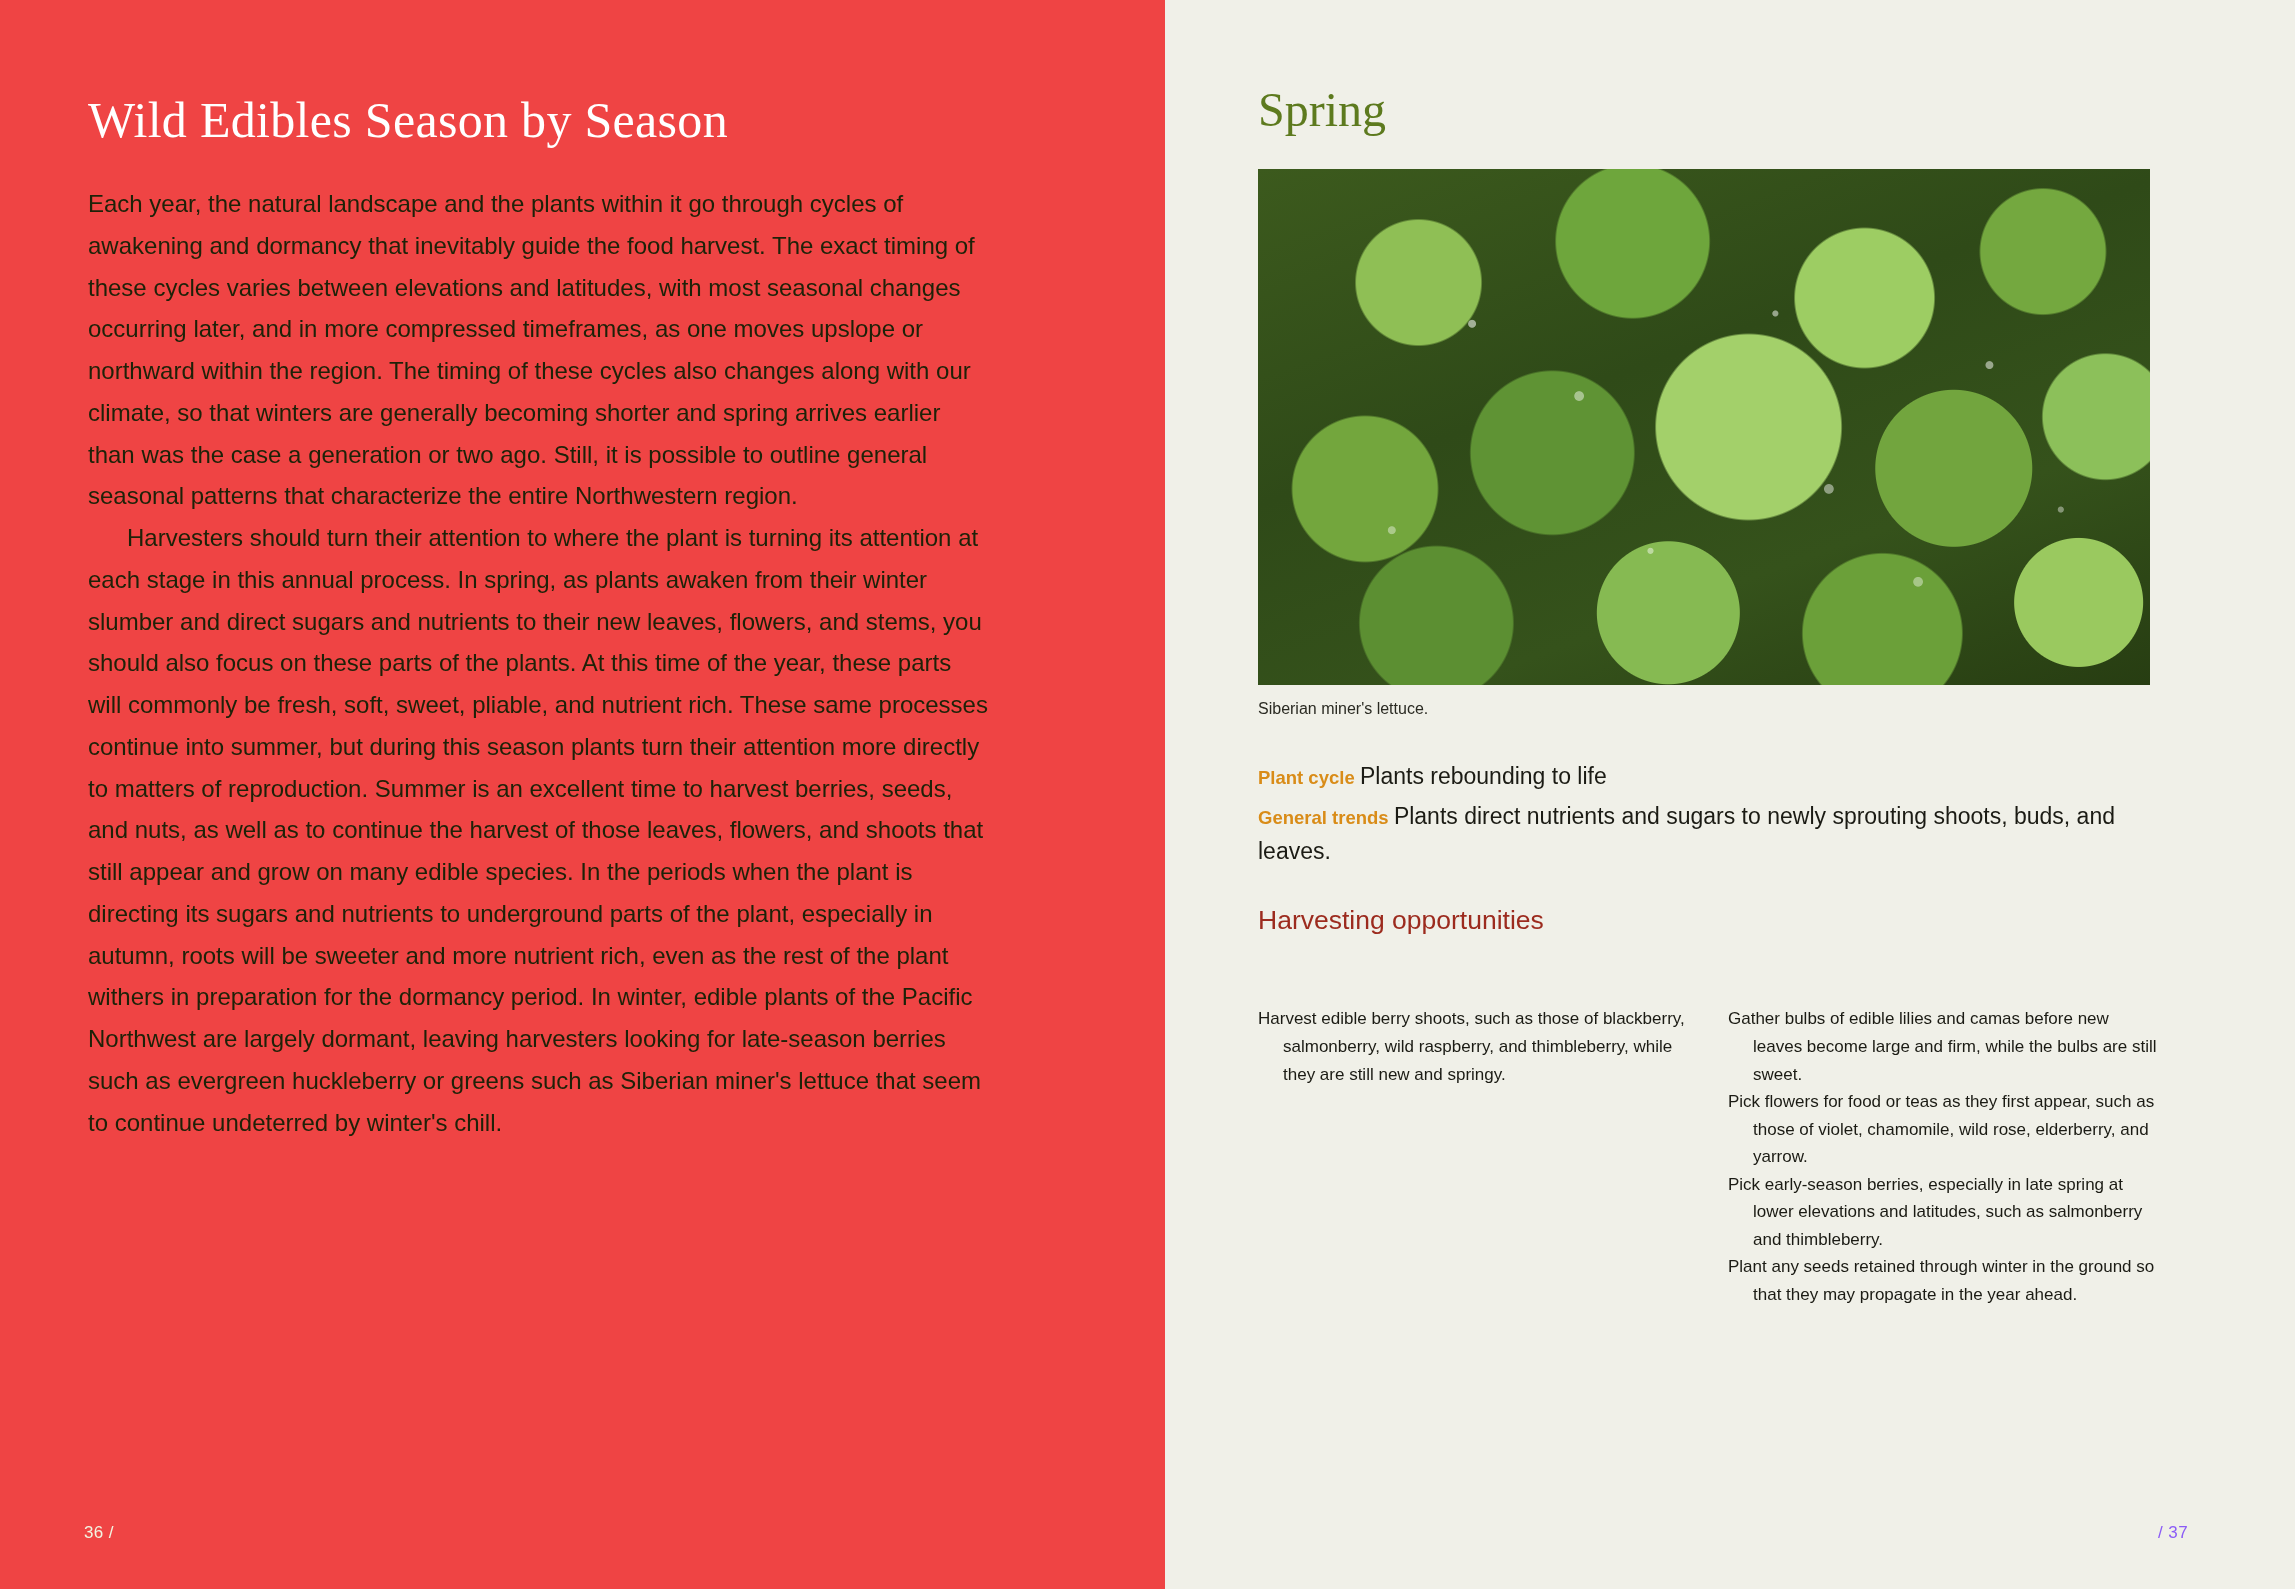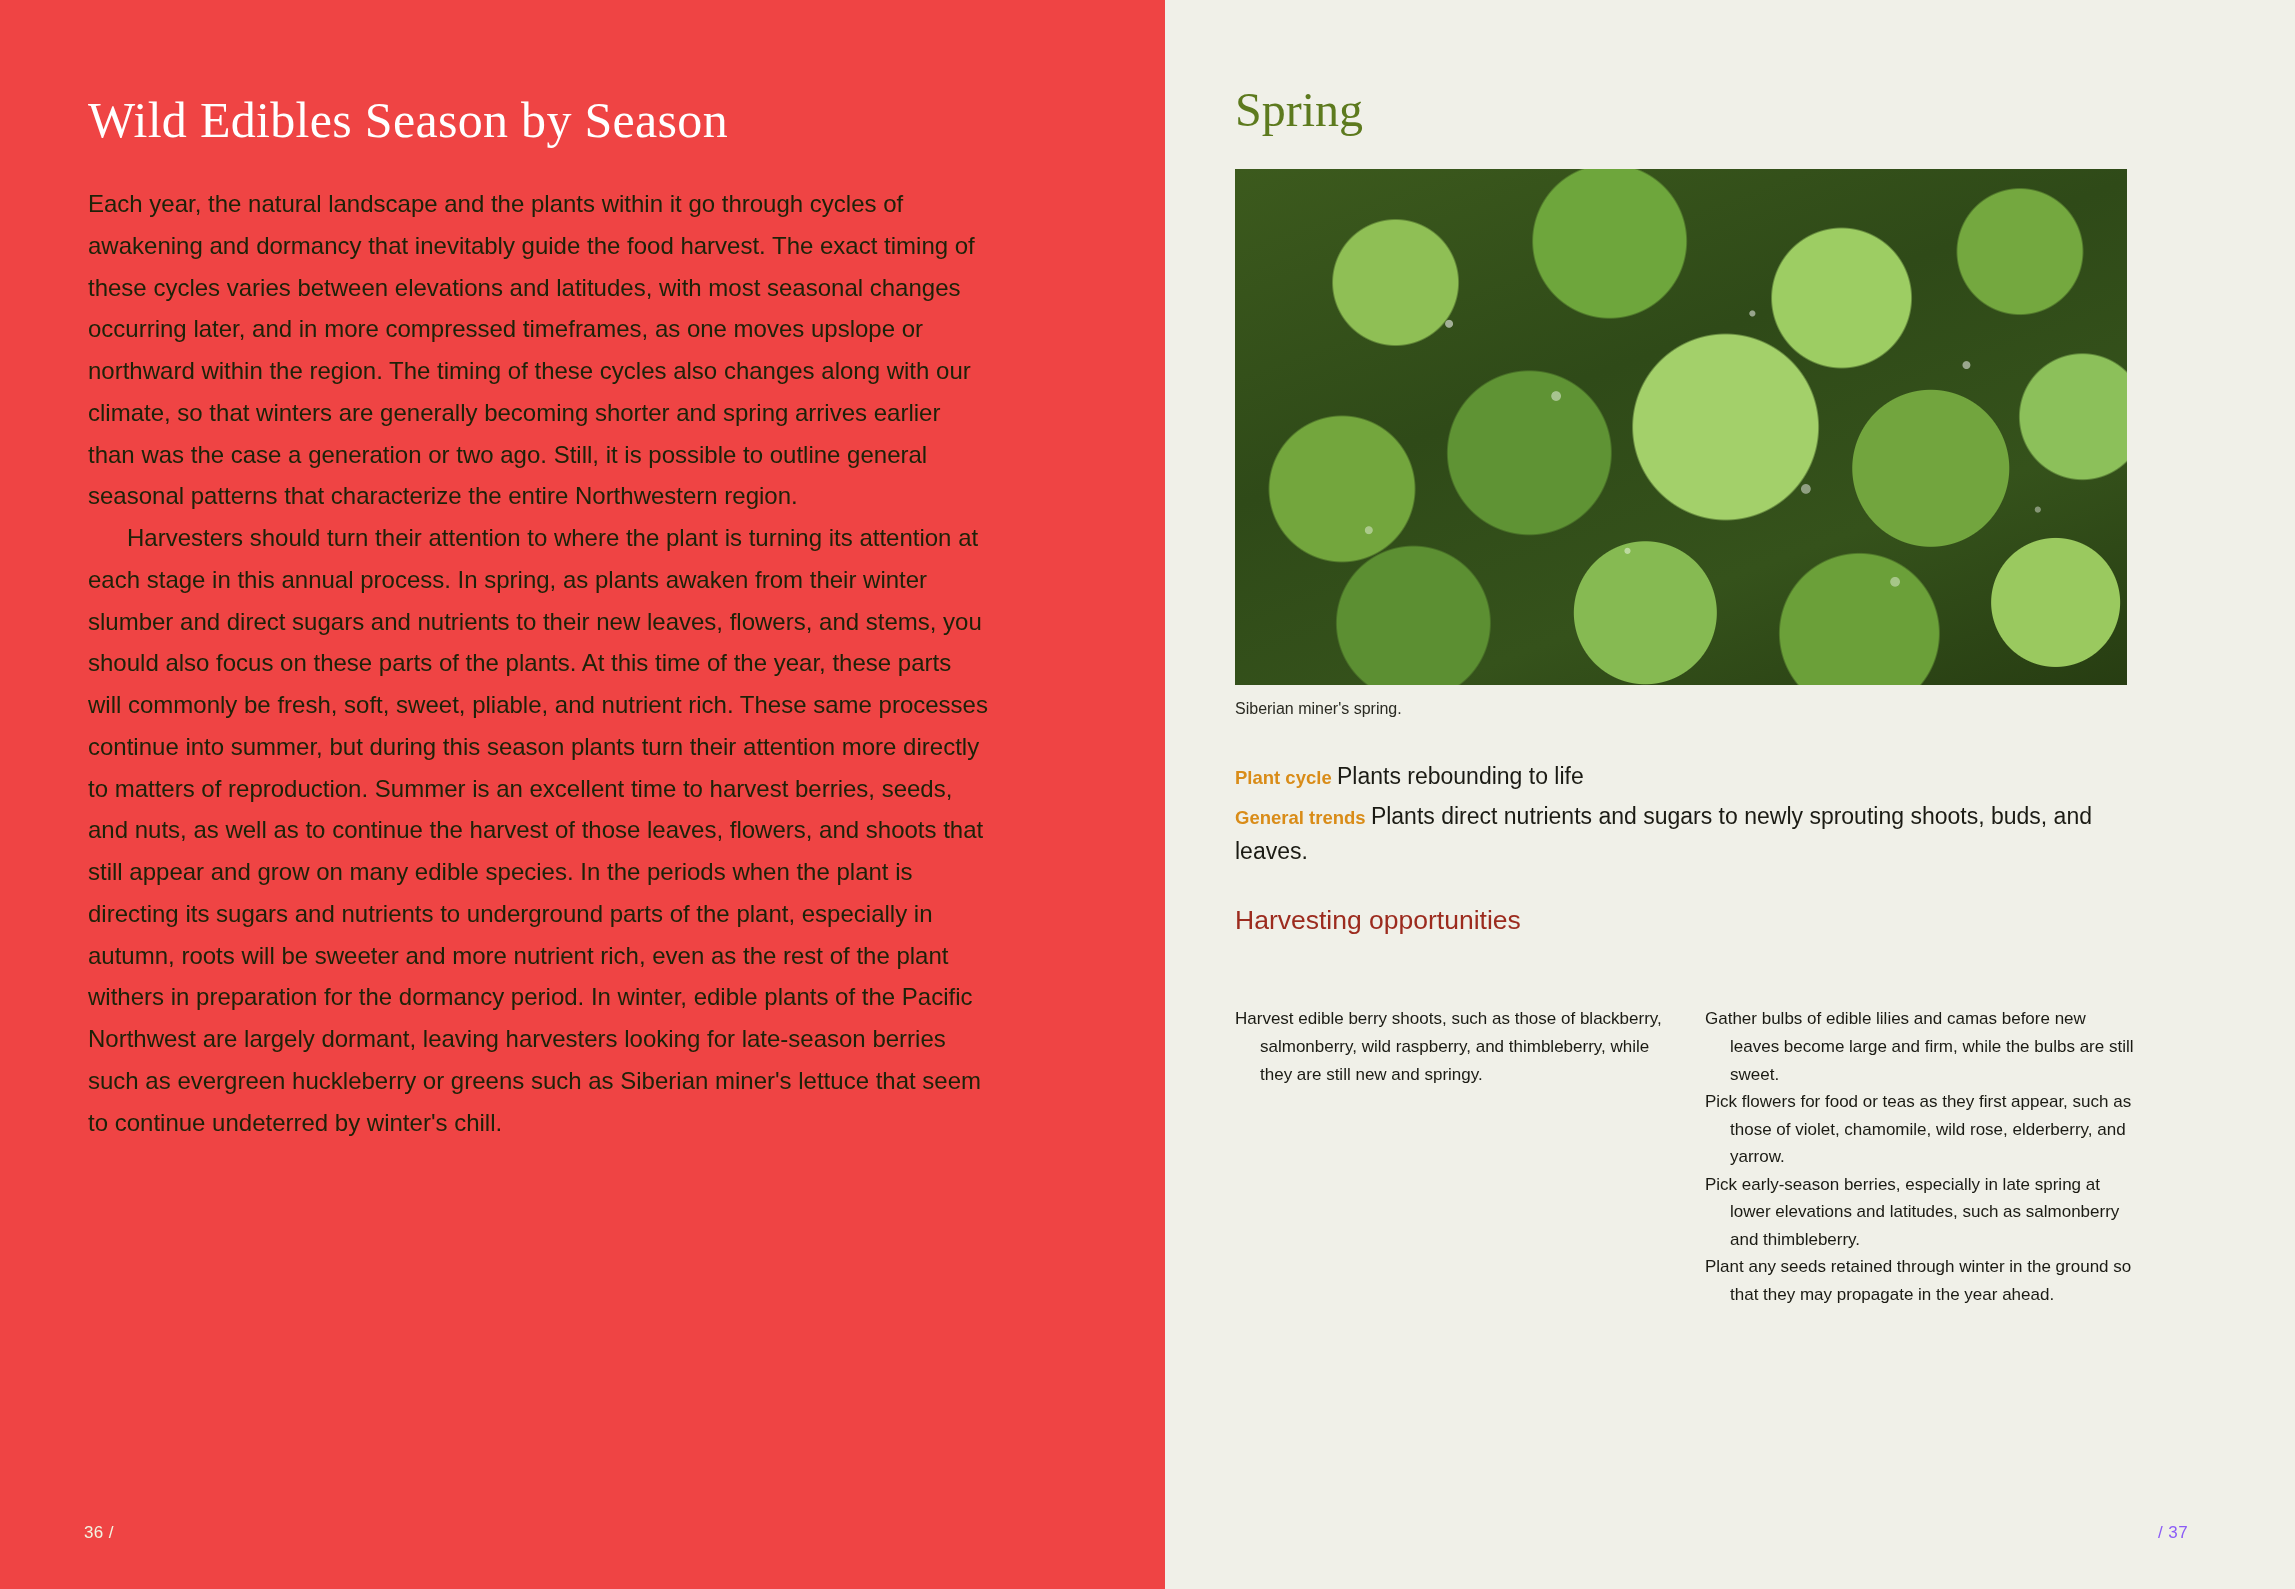--- a/index.html
+++ b/index.html
@@ -59,21 +59,21 @@
     letter-spacing: 0.4px;
   }
 
   
   .page-right {
     position: relative;
     width: 1130px;
     height: 1589px;
     background: #f0f0e8;
     box-sizing: border-box;
-    padding: 84px 97px 0 70px;
+    padding: 84px 97px 0 93px;
   }
   .page-right-title {
     font-family: "Liberation Serif", serif;
     font-size: 48px;
     color: #5d7a1e;
     font-weight: normal;
     margin: 0 0 32px 0;
     line-height: 1.1;
   }
 
@@ -180,21 +180,21 @@
     </div>
     <div class="folio-left">36 /</div>
   </div>
 
   <div class="page-right">
     <h2 class="page-right-title">Spring</h2>
 
     <div class="photo">
       <div class="specks"></div>
     </div>
-    <p class="caption">Siberian miner's spring.</p>
+    <p class="caption">Siberian miner's lettuce.</p>
 
     <div class="meta-block">
       <p class="meta-line">
         <span class="meta-label">Plant cycle</span><span>Plants rebounding to life</span>
       </p>
       <p class="meta-line">
         <span class="meta-label">General trends</span><span>Plants direct nutrients and sugars to newly sprouting shoots, buds, and leaves.</span>
       </p>
     </div>
 

